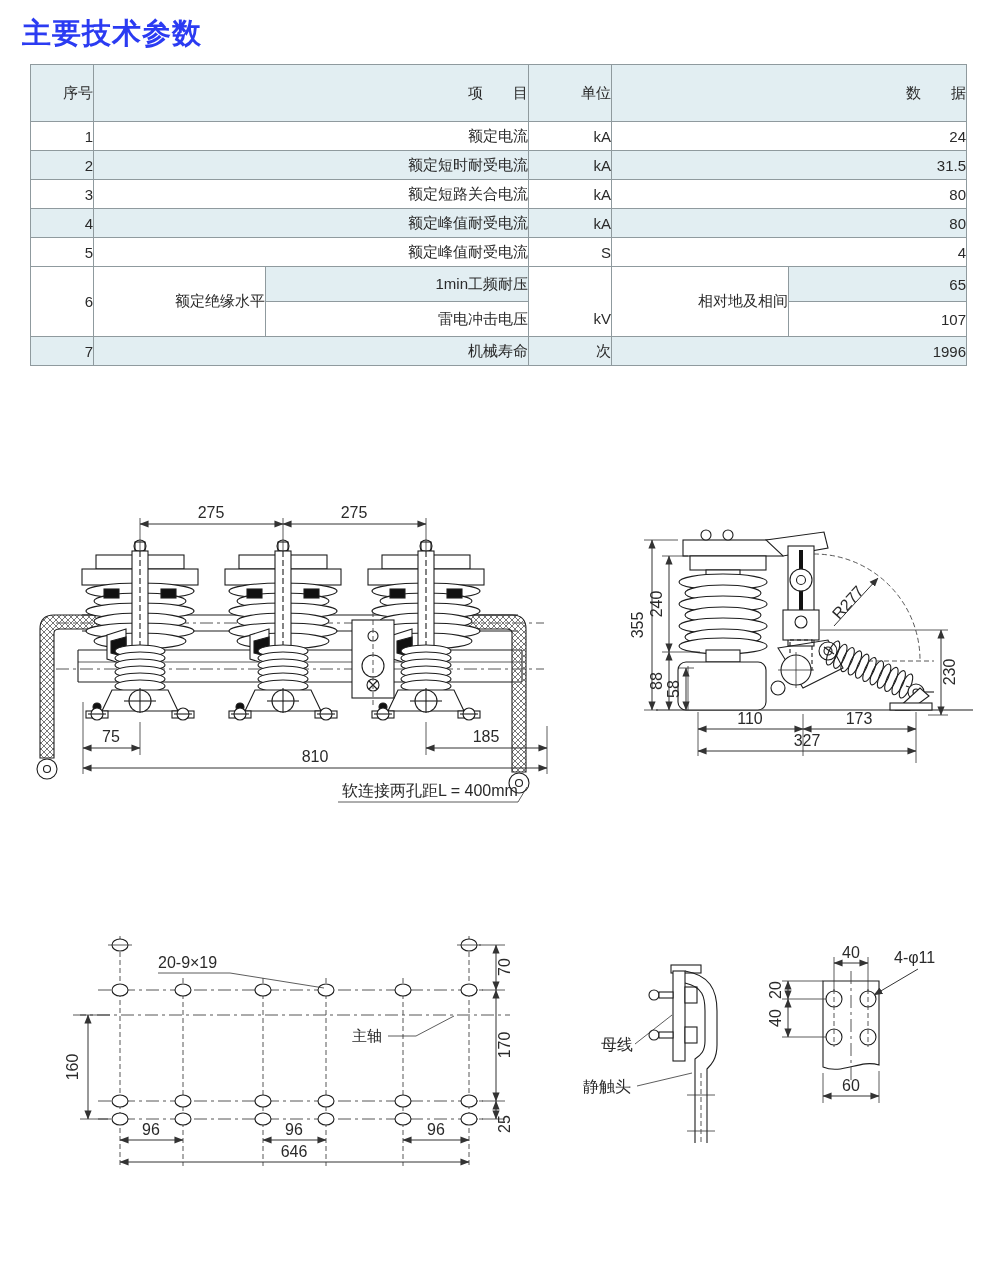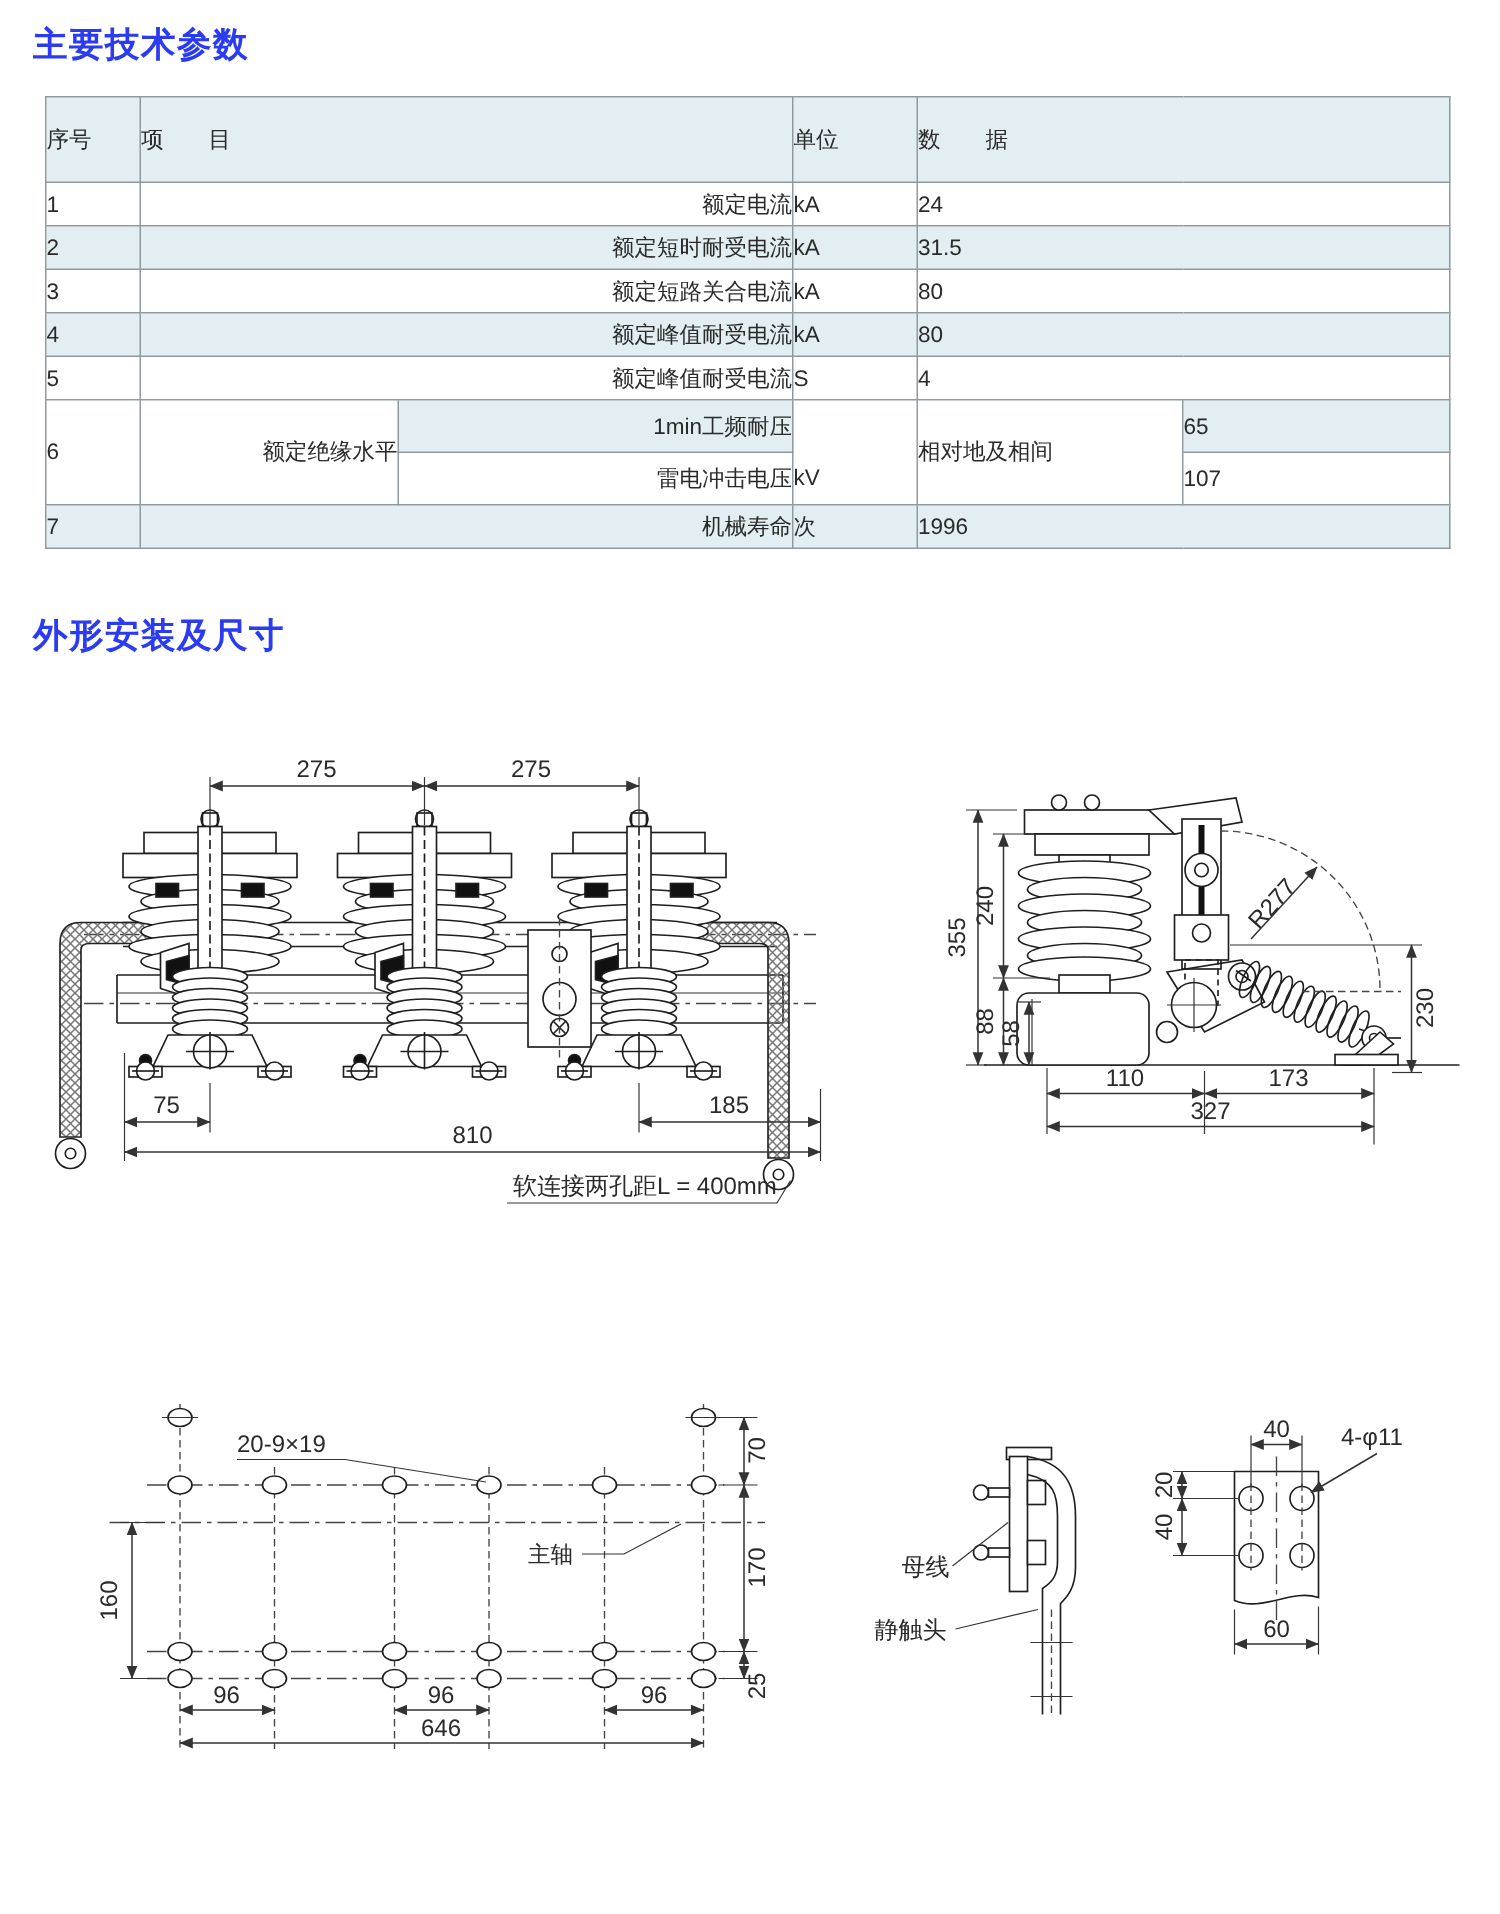--- a/index.html
+++ b/index.html
@@ -1,23 +1,23 @@
 <!DOCTYPE html>
 <html><head>
 <meta charset="utf-8">
 <style>
   html,body{margin:0;padding:0;background:#fff;}
   .page{position:relative;width:1000px;height:1276px;background:#fff;overflow:hidden;
         font-family:"Liberation Sans",sans-serif;color:#222;}
-  .sec-title{position:absolute;left:22px;font-size:23px;font-weight:bold;color:#2b3bf2;letter-spacing:1px;}
+  .sec-title{position:absolute;left:22px;font-size:29px;font-weight:bold;color:#2b3bf2;letter-spacing:1px;}
   #title1{top:14px;}
   #title2{top:408px;}
   .tbl-wrap{position:absolute;left:30px;top:64px;}
   table{border-collapse:collapse;table-layout:fixed;width:936px;font-size:15px;color:#2a2a2a;}
-  td{border:1px solid #8f9a9e;text-align:left;padding:0;vertical-align:middle;}
+  td{border:1px solid #8f9a9e;text-align:right;padding:0;vertical-align:middle;}
   td.item{text-align:right;padding-left:15px;}
   .tint{background:#e2eef2;}
   tr.hrow td{height:56px;}
   tr.r td{height:28px;}
   tr.r6 td{height:34px;margin-top:45px;}
   td.kv{vertical-align:bottom;padding-bottom:9px;}
   svg{position:absolute;overflow:visible;}
   .ln{stroke:#1e1e1e;fill:none;stroke-width:1.1;}
   .lnw{stroke:#1e1e1e;fill:#fff;stroke-width:1.1;}
   .dim{stroke:#333;fill:none;stroke-width:1;}
@@ -107,21 +107,20 @@
         <tr class="r">
           <td class="tint">7</td>
           <td class="tint item" colspan="2">机械寿命</td>
           <td class="tint">次</td>
           <td class="tint" colspan="2">1996</td>
         </tr>
       </tbody>
     </table>
   </div>
 
-  <div id="title2" class="sec-title">外形安装及尺寸</div>
 
   <svg style="left:20px;top:470px" width="545" height="350" viewBox="0 0 545 350">
     <defs>
       <g id="pole" class="ln">
         <circle cx="0" cy="-9" r="6"></circle>
         <rect x="-5" y="-13" width="10" height="9"></rect>
         <rect x="-44" y="0" width="88" height="14" fill="#fff"></rect>
         <rect x="-58" y="14" width="116" height="16" fill="#fff"></rect>
         <ellipse cx="0" cy="36" rx="54" ry="8" fill="#fff"></ellipse>
         <ellipse cx="0" cy="46" rx="46" ry="8" fill="#fff"></ellipse>

